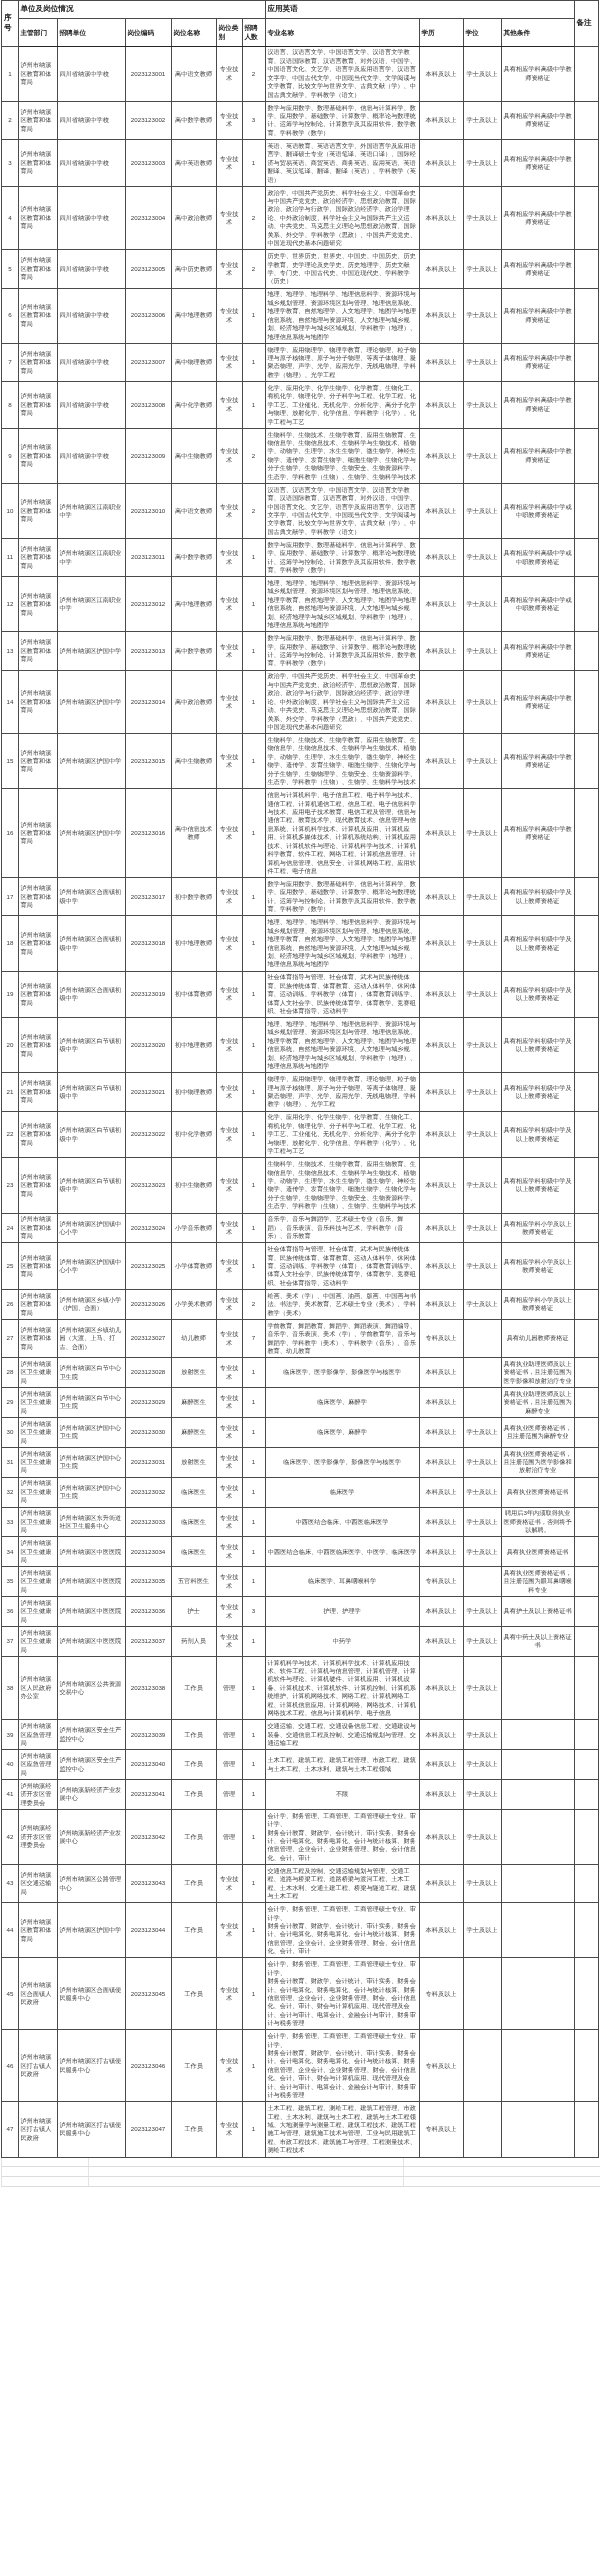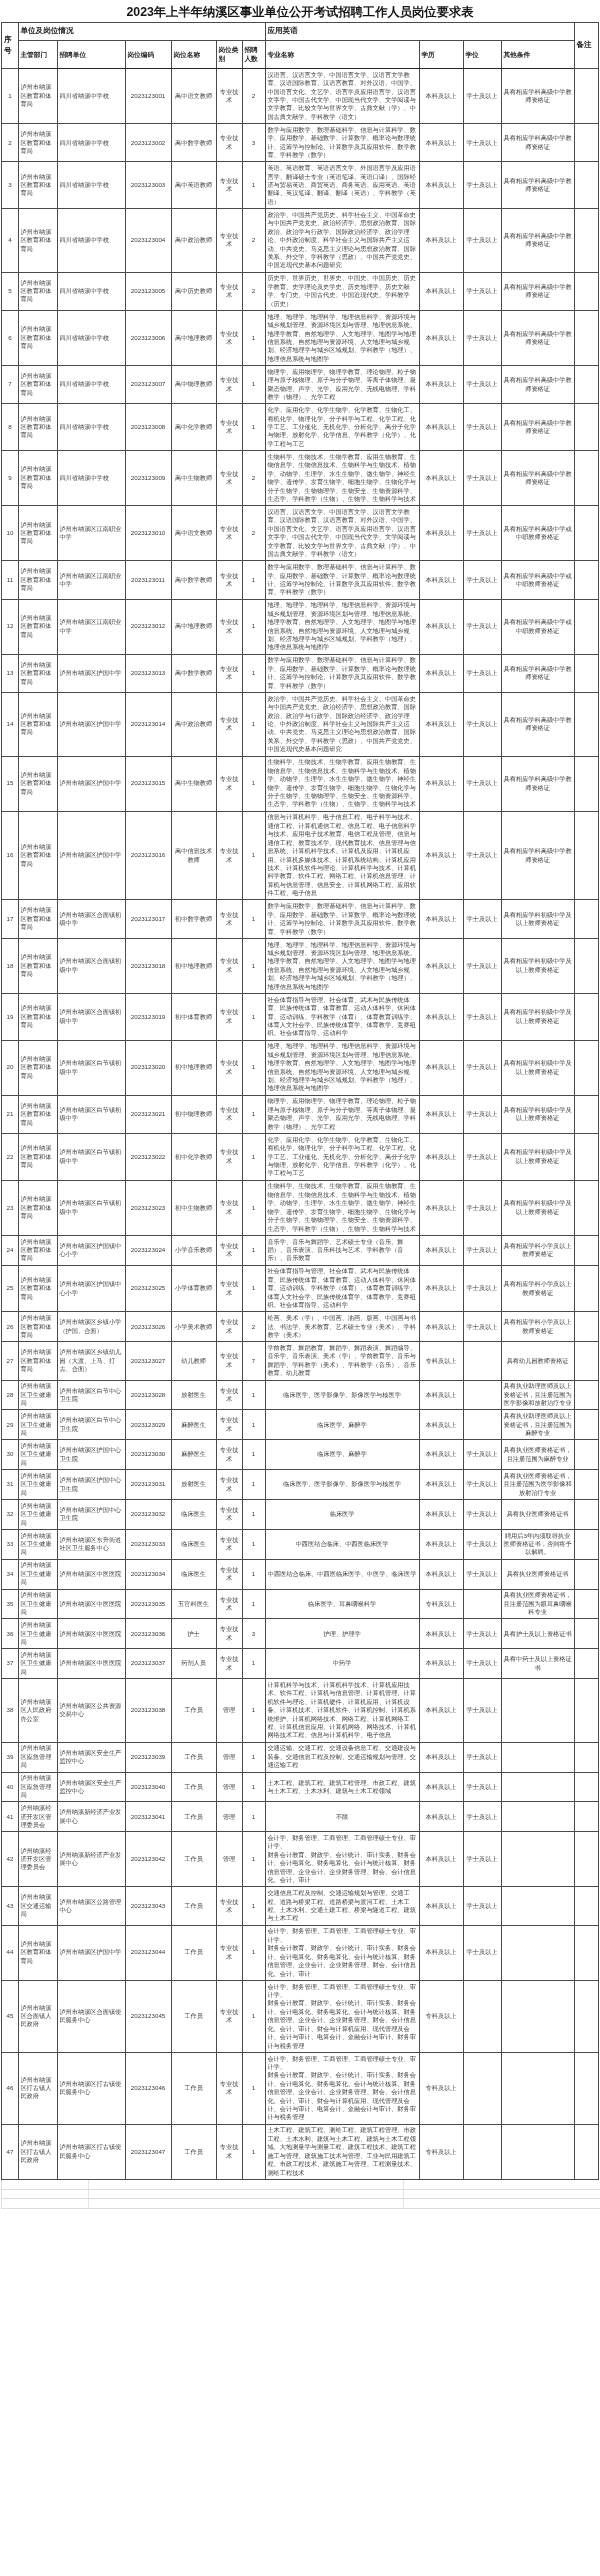--- a/index.html
+++ b/index.html
@@ -41,21 +41,20 @@
   }
   .ghost .ghost-row::after {
     content:""; position:absolute; left:401px; top:0; bottom:0;
     border-left:0.6px solid #e4e4e4;
   }
 </style>
 </head>
 <body>
 
 <div class="page">
-  <h1 class="title">2023年上半年纳溪区事业单位公开考试招聘工作人员岗位要求表</h1>
 
   <table class="grid">
     <colgroup>
       <col style="width:16.4px">
       <col style="width:39px">
       <col style="width:68px">
       <col style="width:46px">
       <col style="width:45px">
       <col style="width:26px">
       <col style="width:23px">

